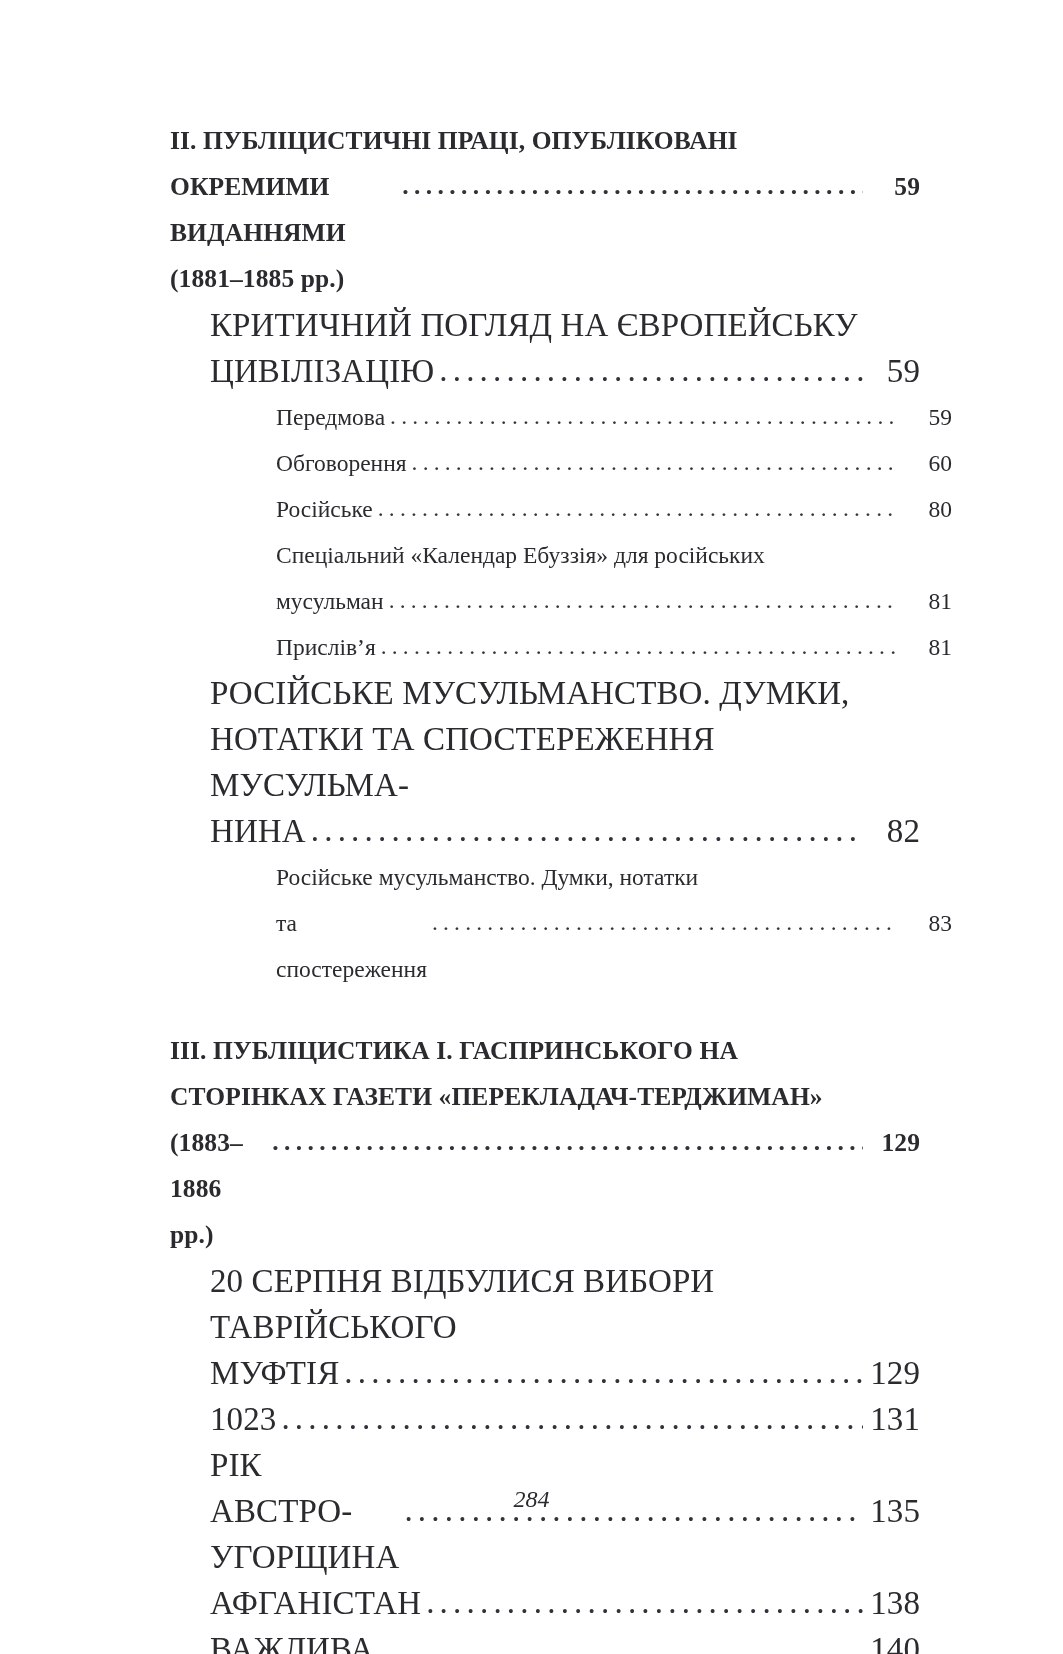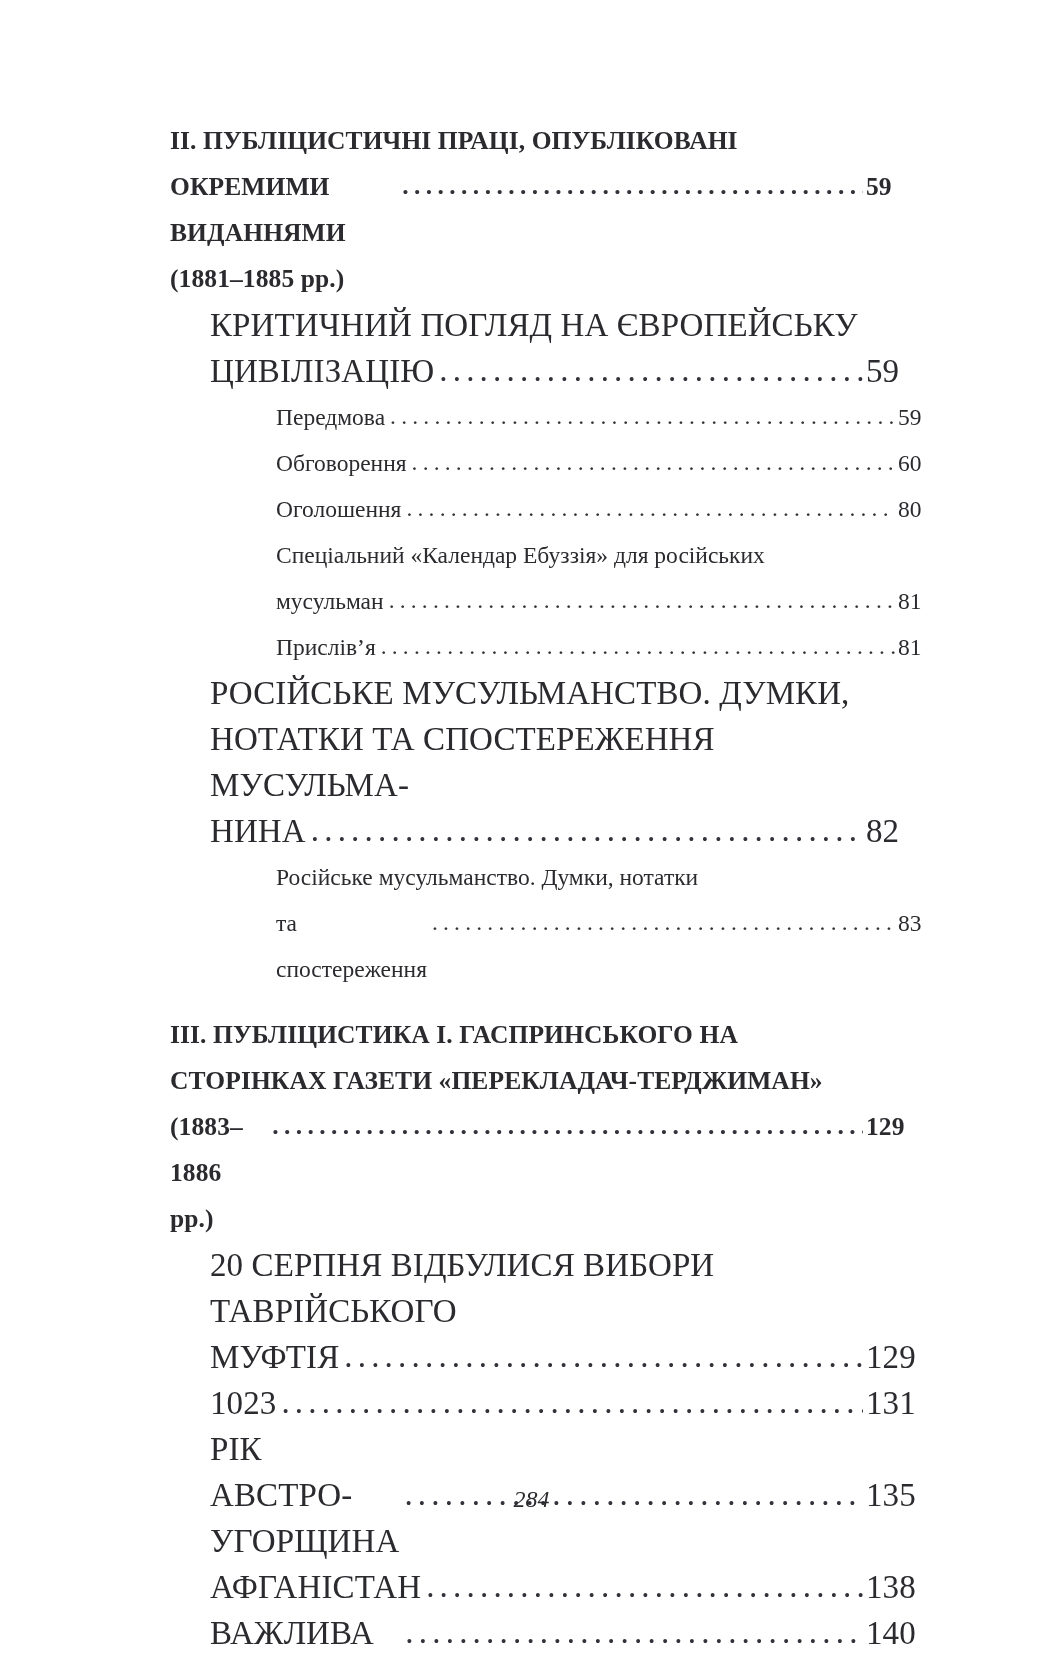--- a/index.html
+++ b/index.html
@@ -47,21 +47,21 @@
     min-width: 8px;
     margin: 0 3px 0 5px;
     position: relative;
     top: -1px;
     letter-spacing: 5.2px;
     color: #32323a;
   }
 
   .page-no {
     flex: 0 0 auto;
-    text-align: left;
+    text-align: right;
     min-width: 54px;
     white-space: nowrap;
   }
 
   
   .cont {
     width: 100%;
     white-space: pre-wrap;
   }
 
@@ -70,21 +70,21 @@
     font-weight: bold;
     font-size: 25.5px;
     line-height: 46px;
     margin-left: 0;
     width: 750px;
     letter-spacing: .1px;
   }
   .lvl0 .page-no { font-weight: bold; }
   .lvl0 .leader { letter-spacing: 5.4px; }
 
-  .block-gap-top { margin-top: 20px; }
+  .block-gap-top { margin-top: 36px; }
 
   
   .lvl1 {
     font-weight: normal;
     font-size: 33px;
     line-height: 46px;
     margin-left: 40px;
     width: 710px;
     letter-spacing: .1px;
   }
@@ -139,21 +139,21 @@
       </div>
       <div class="entry lvl2">
         <div class="row">
           <span class="label">Обговорення</span>
           <span class="leader">..........................................................................................</span>
           <span class="page-no">60</span>
         </div>
       </div>
       <div class="entry lvl2">
         <div class="row">
-          <span class="label">Оголошення</span>
+          <span class="label">Російське</span>
           <span class="leader">..........................................................................................</span>
           <span class="page-no">80</span>
         </div>
       </div>
       <div class="entry lvl2">
         <div class="cont">Спеціальний «Календар Ебуззія» для російських</div>
         <div class="row">
           <span class="label">мусульман</span>
           <span class="leader">..........................................................................................</span>
           <span class="page-no">81</span>

